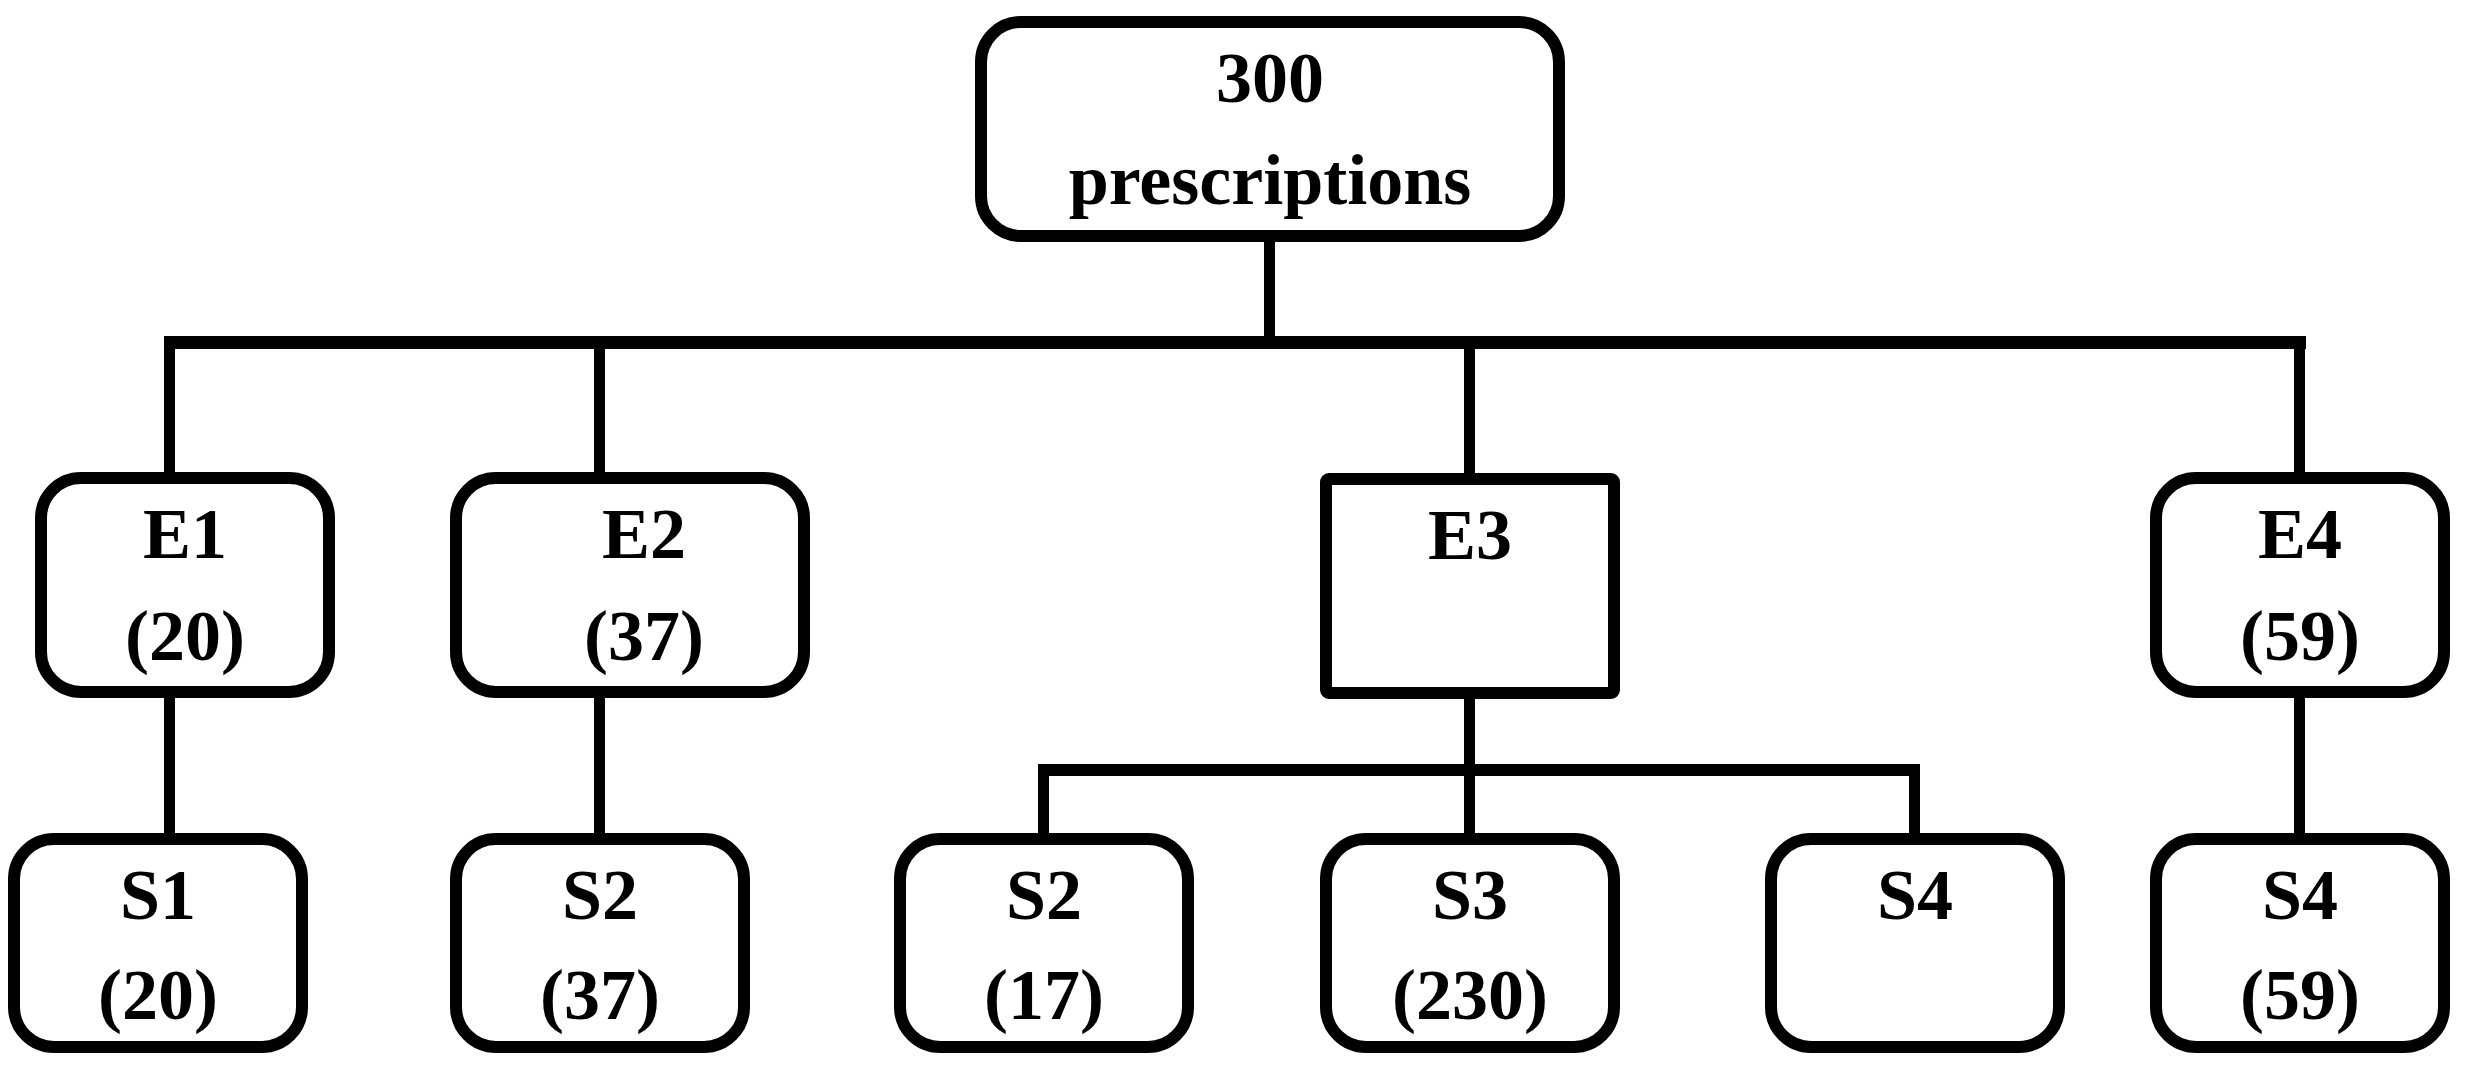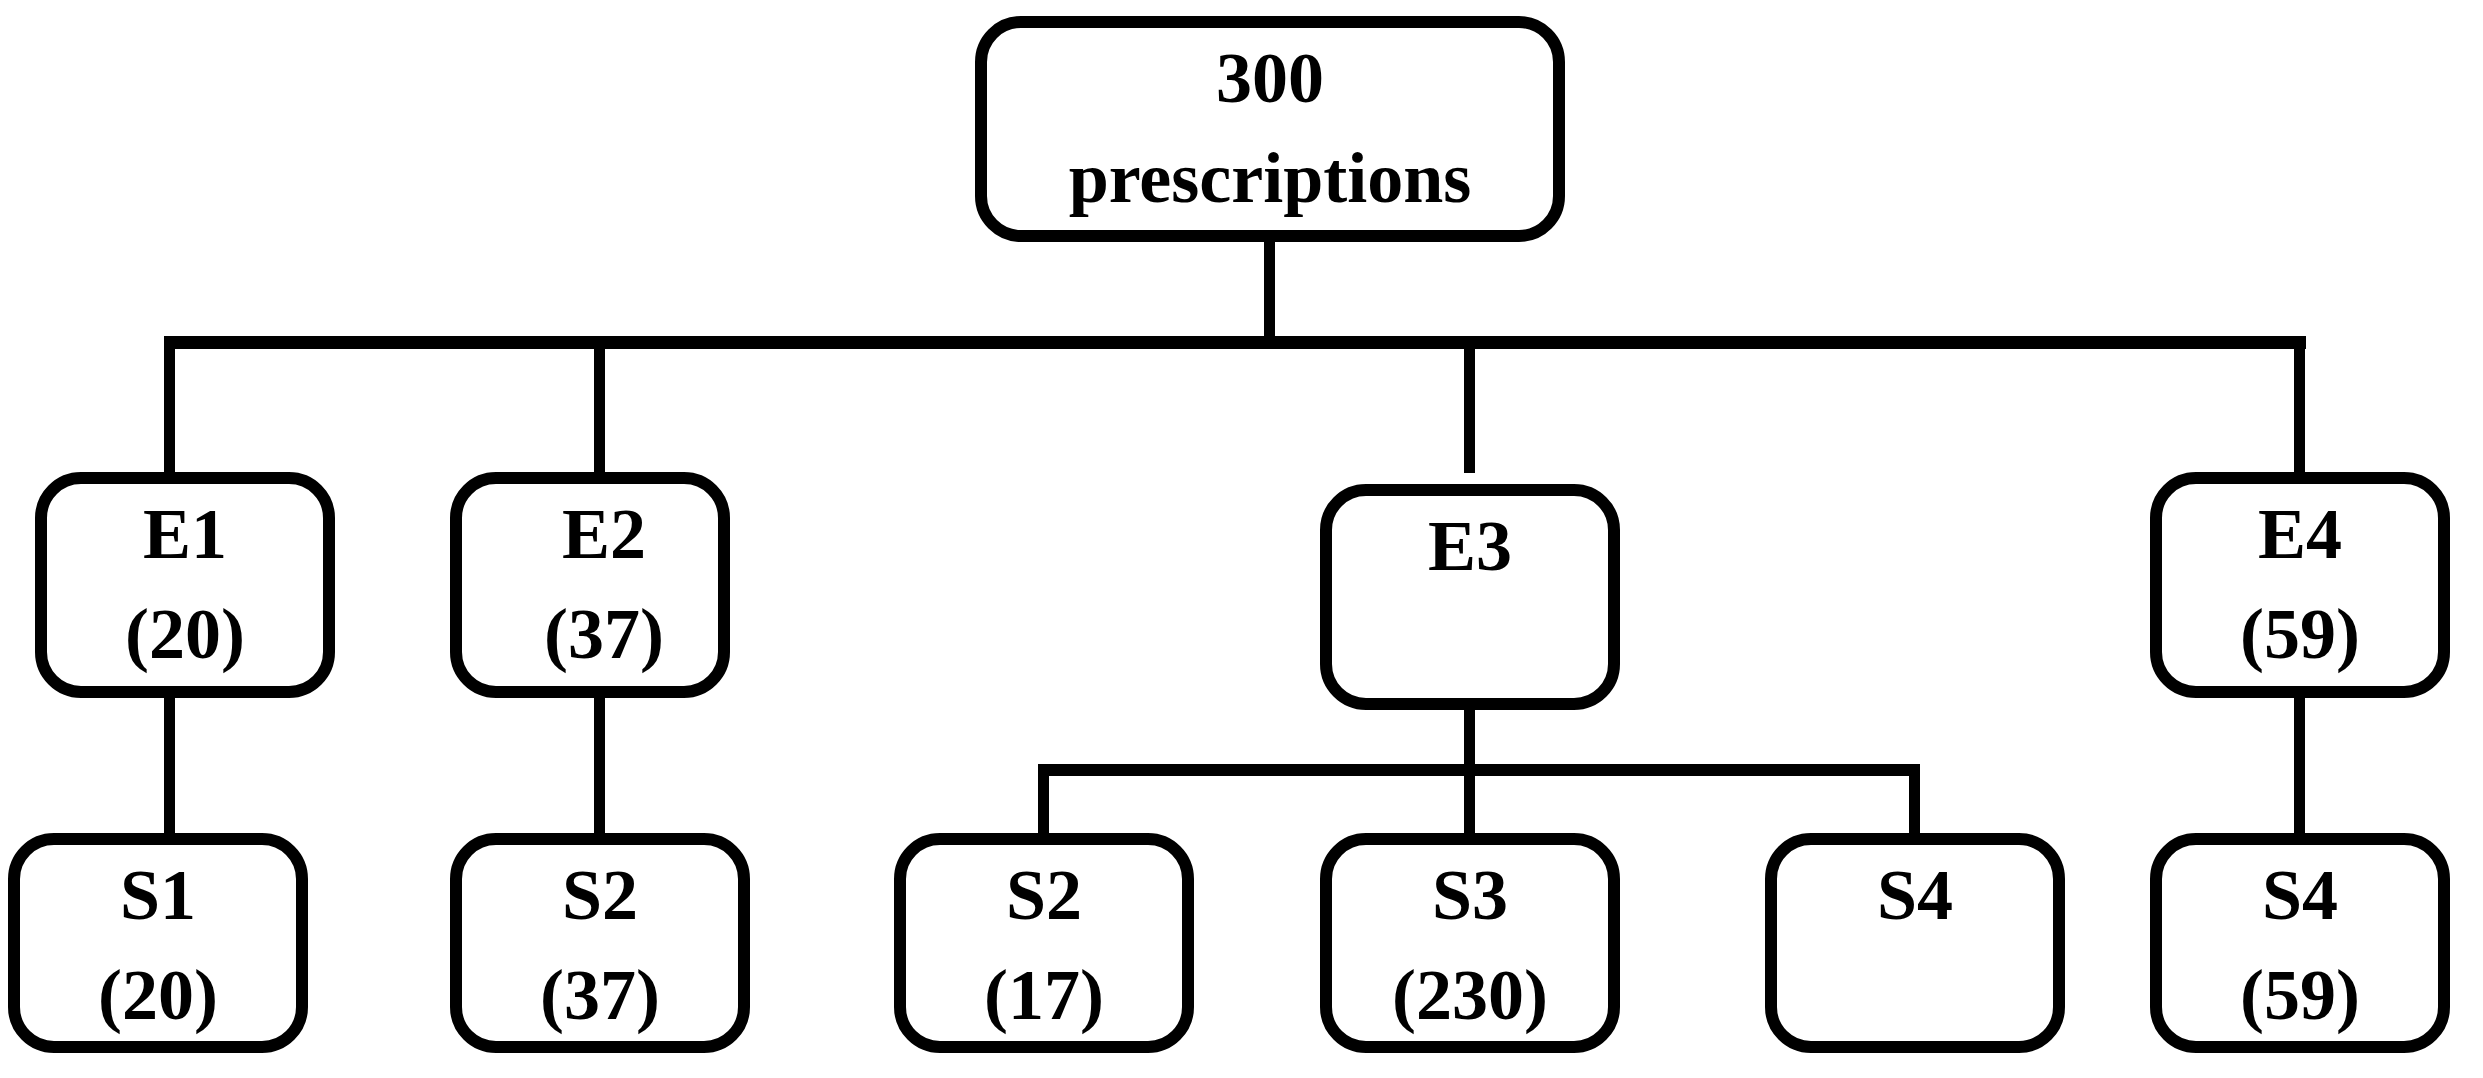--- a/index.html
+++ b/index.html
@@ -22,21 +22,21 @@
   .node {
     position: absolute;
     box-sizing: border-box;
     border: 12px solid #000000;
     border-radius: 46px;
     background: #ffffff;
     color: #000000;
     display: flex;
     flex-direction: column;
     align-items: center;
-    justify-content: flex-start;
+    justify-content: space-between;
     text-align: center;
     font-weight: bold;
     font-size: 72px;
     line-height: 100px;
   }
   .node span {
     display: block;
     white-space: nowrap;
   }
 </style>
@@ -62,25 +62,25 @@
 
   <div class="node" style="left:975px; top:16px; width:590px; height:226px;">
     <span>300</span>
     <span>prescriptions</span>
   </div>
 
   <div class="node" style="left:20px; top:472px; width:300px; height:226px;margin-left:15px;">
     <span>E1</span>
     <span>(20)</span>
   </div>
-  <div class="node" style="left:450px; top:472px; width:280px; height:226px;padding-left:28px;">
+  <div class="node" style="left:450px; top:472px; width:360px; height:226px;padding-left:28px;">
     <span>E2</span>
     <span>(37)</span>
   </div>
-  <div class="node" style="left:1320px; top:484px; width:300px; height:226px;">
+  <div class="node" style="left:1320px; top:473px; width:300px; height:226px;border-radius:9px;">
     <span>E3</span>
   </div>
   <div class="node" style="left:2150px; top:472px; width:300px; height:226px;">
     <span>E4</span>
     <span>(59)</span>
   </div>
 
   <div class="node" style="left:8px; top:833px; width:300px; height:220px;font-family:Liberation Serif, serif;">
     <span>S1</span>
     <span>(20)</span>

